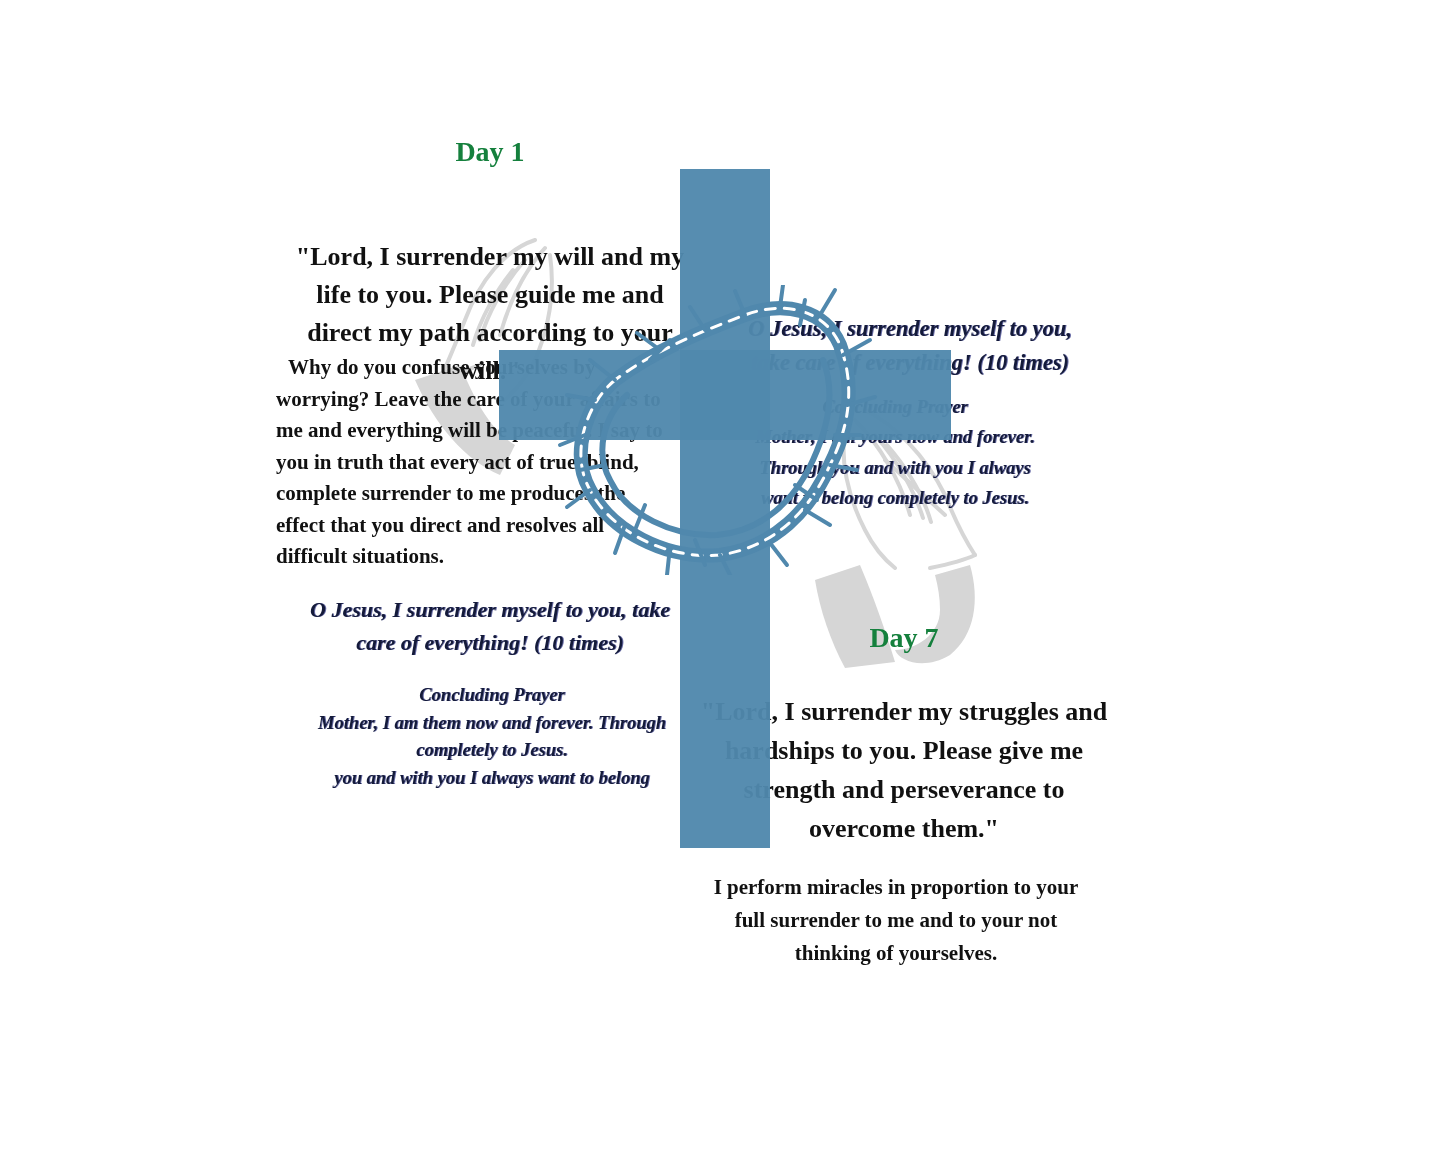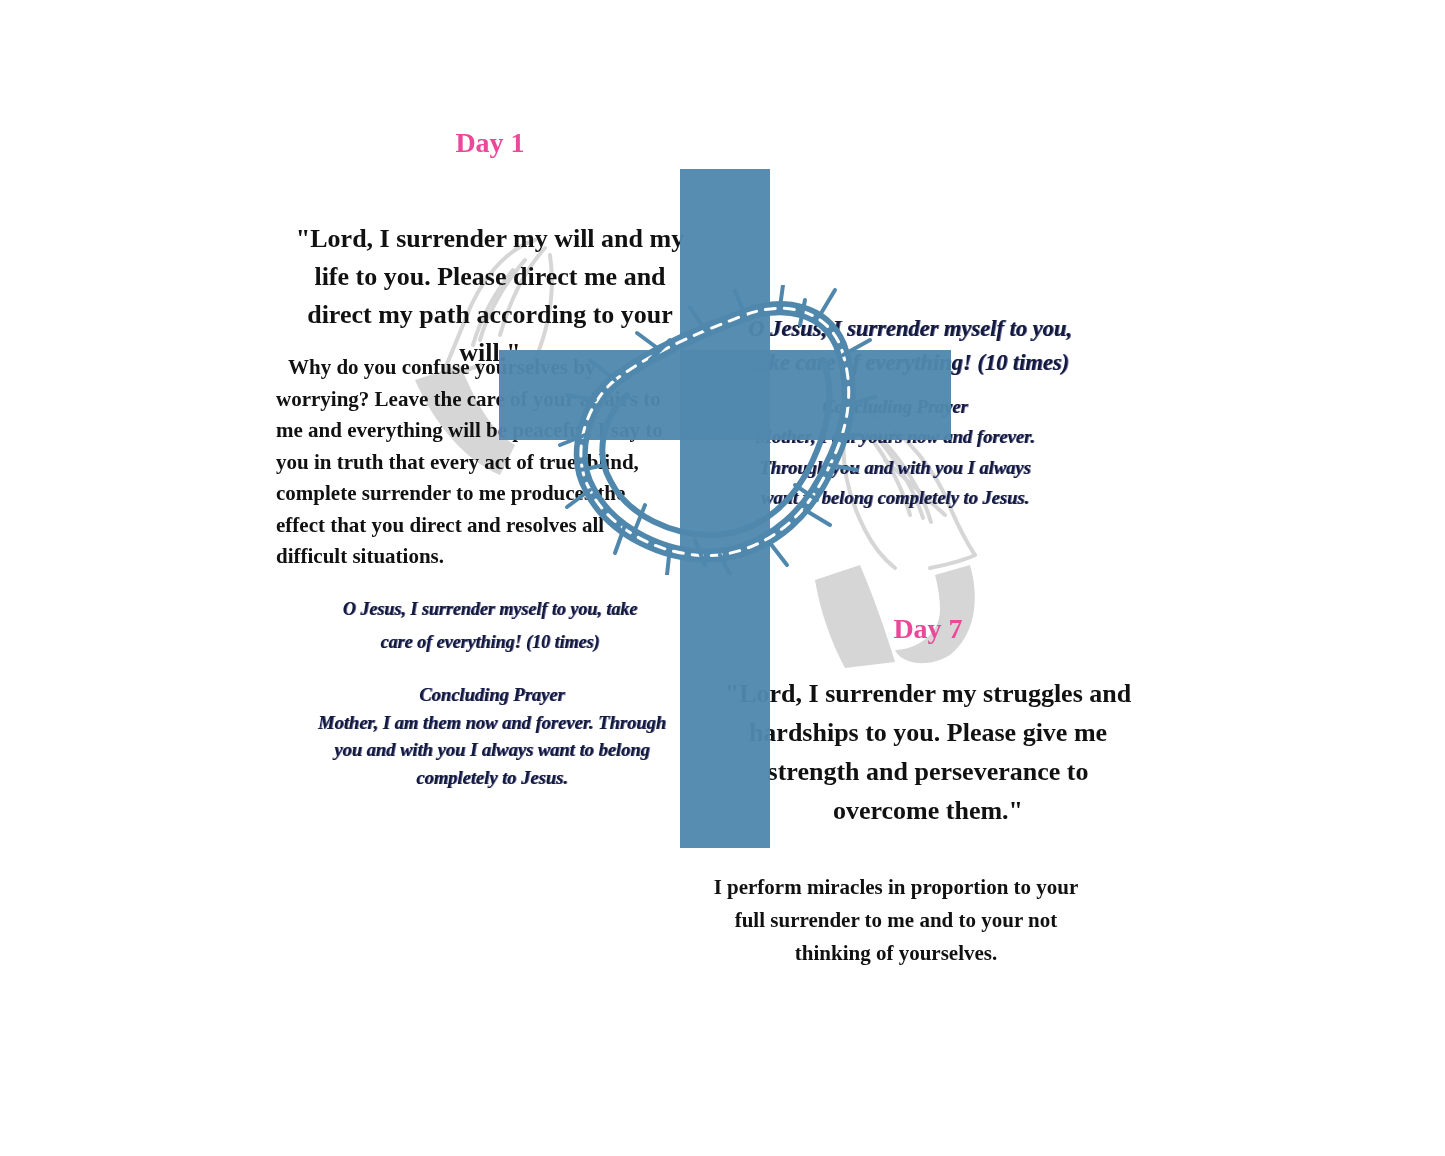--- a/index.html
+++ b/index.html
@@ -19,42 +19,42 @@
     
     .hands { position: absolute; z-index: 1; }
     .hands svg { display: block; }
 
     
     .col { position: absolute; z-index: 2; text-align: center; }
     .day-title {
       font-weight: bold;
       font-size: 28px;
       line-height: 34px;
-      color: #ec4899;
-      margin: 8px;
+      color: #15803d;
+      margin: 17px;
     }
     .prayer-quote {
       font-weight: bold;
       font-size: 26px;
       line-height: 38px;
       color: #111;
       margin: 0;
     }
     .message {
       font-weight: bold;
       font-size: 21px;
       line-height: 31.5px;
       color: #111;
       margin: 0;
     }
     .message.left { text-align: left; }
     .surrender {
       font-weight: bold;
       font-style: italic;
-      font-size: 18px;
+      font-size: 22px;
       line-height: 33px;
       color: #141a3a;
       text-shadow: 1px 0 0 #6b6fa8;
       margin: 0;
     }
     .concl-title, .concl-body {
       font-weight: bold;
       font-style: italic;
       font-size: 18.5px;
       line-height: 27.5px;
@@ -103,21 +103,21 @@
     <path d="M10 180 L55 165 C70 200 80 230 90 262 L40 268 C25 240 15 210 10 180 Z" fill="#d6d6d6"></path>
     <path d="M130 175 L165 165 C175 200 170 235 145 255 C120 270 95 262 90 250 C110 250 135 235 135 210 C135 198 133 186 130 175 Z" fill="#d6d6d6"></path>
   </svg>
 </div>
 
 <div class="col" style="left:270px; top:118px; width:440px;">
   <h1 class="day-title">Day 1</h1>
   <div style="height:52px;"></div>
   <div>
     <p class="prayer-quote">"Lord, I surrender my will and my</p>
-    <p class="prayer-quote">life to you. Please direct me and</p>
+    <p class="prayer-quote">life to you. Please guide me and</p>
     <p class="prayer-quote">direct my path according to your</p>
     <p class="prayer-quote">will."</p>
   </div>
 </div>
 
 <div class="col" style="left:276px; top:352px; width:440px; text-align:left;">
   <p class="message left" style="padding-left:12px;">Why do you confuse yourselves by</p>
   <p class="message left">worrying? Leave the care of your affairs to</p>
   <p class="message left">me and everything will be peaceful. I say to</p>
   <p class="message left">you in truth that every act of true, blind,</p>
@@ -127,37 +127,37 @@
 </div>
 
 <div class="col" style="left:270px; top:593px; width:440px;">
   <p class="surrender">O Jesus, I surrender myself to you, take</p>
   <p class="surrender">care of everything! (10 times)</p>
 </div>
 
 <div class="col" style="left:272px; top:682px; width:440px;">
   <p class="concl-title">Concluding Prayer</p>
   <p class="concl-body">Mother, I am them now and forever. Through</p>
+  <p class="concl-body">completely to Jesus.</p>
   <p class="concl-body">you and with you I always want to belong</p>
-  <p class="concl-body">completely to Jesus.</p>
 </div>
 
 <div class="col" style="left:700px; top:312px; width:420px;">
   <p class="surrender" style="font-size:22.5px; line-height:34px;">O Jesus, I surrender myself to you,</p>
   <p class="surrender" style="font-size:22.5px; line-height:34px;">take care of everything! (10 times)</p>
 </div>
 
 <div class="col" style="left:685px; top:392px; width:420px;">
   <p class="concl-title" style="line-height:30px;">Concluding Prayer</p>
   <p class="concl-body" style="line-height:30.5px;">Mother, I am yours now and forever.</p>
   <p class="concl-body" style="line-height:30.5px;">Through you and with you I always</p>
   <p class="concl-body" style="line-height:30.5px;">want to belong completely to Jesus.</p>
 </div>
 
-<div class="col" style="left:708px; top:604px; width:440px;">
+<div class="col" style="left:684px; top:604px; width:440px;">
   <h1 class="day-title">Day 7</h1>
   <div style="height:20px;"></div>
   <div>
     <p class="prayer-quote" style="line-height:39px;">"Lord, I surrender my struggles and</p>
     <p class="prayer-quote" style="line-height:39px;">hardships to you. Please give me</p>
     <p class="prayer-quote" style="line-height:39px;">strength and perseverance to</p>
     <p class="prayer-quote" style="line-height:39px;">overcome them."</p>
   </div>
 </div>
 

